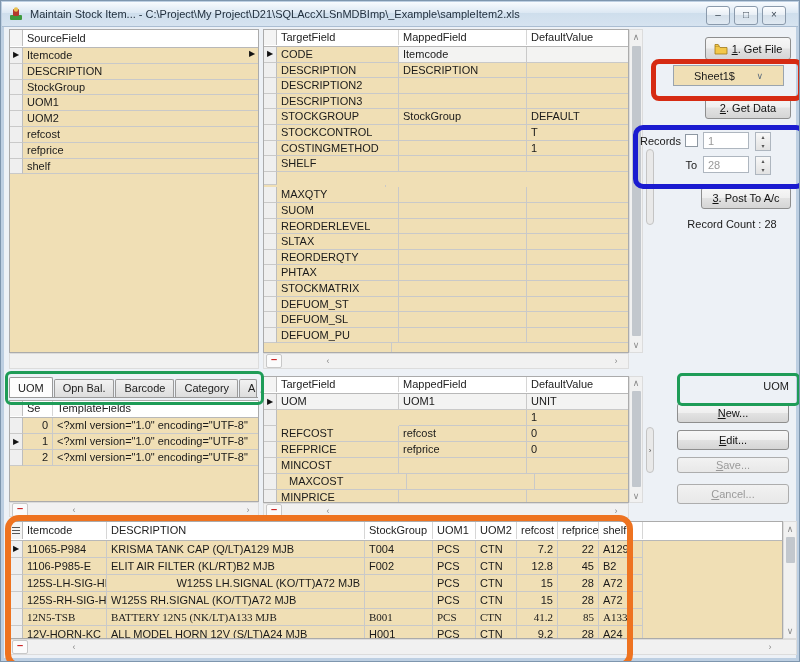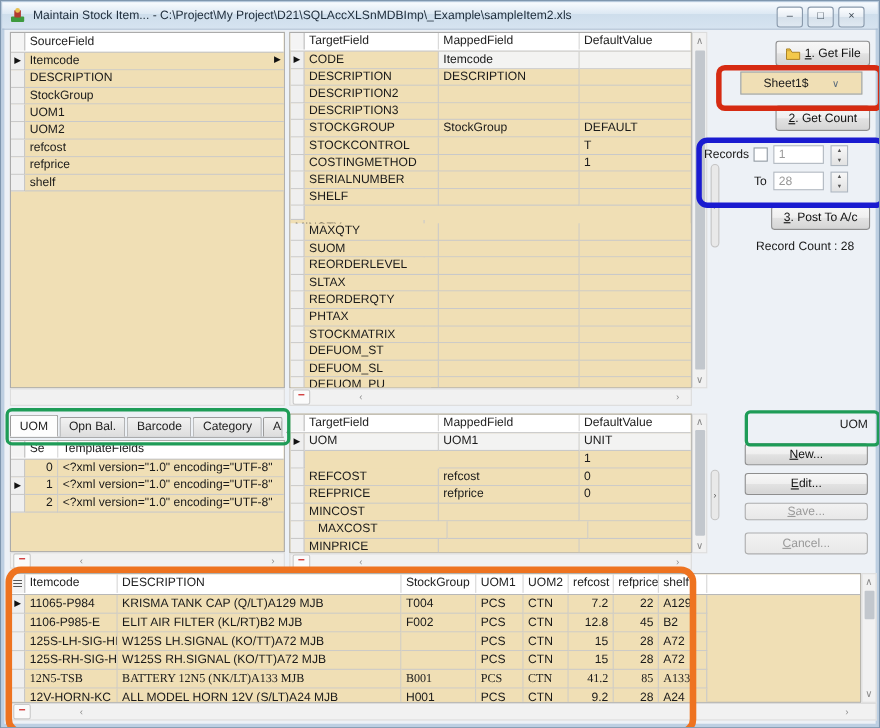--- a/index.html
+++ b/index.html
@@ -167,26 +167,20 @@
         <div class="gc" style="width: 120px; height: 14.6px; line-height: 14.6px; flex: 0 0 120px;">T</div>
       </div>
       <div class="gr" style="height: 15.6px;">
         <div class="gind" style="width: 12px; height: 14.6px; line-height: 14.6px; flex: 0 0 12px;"></div>
         <div class="gc" style="width: 113px; height: 14.6px; line-height: 14.6px; flex: 0 0 113px;">COSTINGMETHOD</div>
         <div class="gc" style="width: 119px; height: 14.6px; line-height: 14.6px; flex: 0 0 119px;"></div>
         <div class="gc" style="width: 120px; height: 14.6px; line-height: 14.6px; flex: 0 0 120px;">1</div>
       </div>
       <div class="gr" style="height: 15.6px;">
         <div class="gind" style="width: 12px; height: 14.6px; line-height: 14.6px; flex: 0 0 12px;"></div>
-        <div class="gc" style="width: 113px; height: 14.6px; line-height: 14.6px; flex: 0 0 113px;">SERIALNUMBER</div>
-        <div class="gc" style="width: 119px; height: 14.6px; line-height: 14.6px; flex: 0 0 119px;"></div>
-        <div class="gc" style="width: 120px; height: 14.6px; line-height: 14.6px; flex: 0 0 120px;"></div>
-      </div>
-      <div class="gr" style="height: 15.6px;">
-        <div class="gind" style="width: 12px; height: 14.6px; line-height: 14.6px; flex: 0 0 12px;"></div>
         <div class="gc" style="width: 113px; height: 14.6px; line-height: 14.6px; flex: 0 0 113px;">SHELF</div>
         <div class="gc" style="width: 119px; height: 14.6px; line-height: 14.6px; flex: 0 0 119px;"></div>
         <div class="gc" style="width: 120px; height: 14.6px; line-height: 14.6px; flex: 0 0 120px;"></div>
       </div>
       <div class="gr" style="height: 15.6px; flex-direction: column;">
         <div class="gind" style="width: 12px; height: 14.6px; line-height: 14.6px; flex: 0 0 12px;"></div>
         <div class="gc" style="width: 113px; height: 14.6px; line-height: 14.6px; flex: 0 0 113px;">MINQTY</div>
         <div class="gc" style="width: 119px; height: 14.6px; line-height: 14.6px; flex: 0 0 119px;"></div>
         <div class="gc" style="width: 120px; height: 14.6px; line-height: 14.6px; flex: 0 0 120px;"></div>
       </div>
@@ -276,21 +270,21 @@
     </svg>
     <span><span class="u">1</span><span>. Get File</span></span>
   </div>
 
   <div class="abs combo" style="left:672px;top:64px;width:111px;height:21px;">
     <span class="cbtext">Sheet1$</span>
     <span class="chev">∨</span>
   </div>
 
   <div class="abs btn" style="left:704px;top:95px;width:86px;height:23px;">
-    <span><span class="u">2</span><span>. Get Count</span></span>
+    <span><span class="u">2</span><span>. Get Data</span></span>
   </div>
 
   <span class="abs lbl" style="left:634px;top:134px;width:46px;text-align:right;">Records</span>
   <div class="abs checkbox" style="left:684px;top:133px;"></div>
   <input class="abs spinfield" style="left: 702px; top: 131px; width: 46px; height: 17px;" readonly="" value="1">
   <div class="abs spinner" style="left:754px;top:131px;width:16px;height:19px;">
     <span>▴</span>
     <span>▾</span>
   </div>
 
@@ -457,21 +451,21 @@
         <div class="gc" style="width: 59px; height: 16px; line-height: 16px; flex: 0 0 59px;">F002</div>
         <div class="gc" style="width: 34px; height: 16px; line-height: 16px; flex: 0 0 34px;">PCS</div>
         <div class="gc" style="width: 32px; height: 16px; line-height: 16px; flex: 0 0 32px;">CTN</div>
         <div class="gc" style="width: 32px; height: 16px; line-height: 16px; flex: 0 0 32px; text-align: right;">12.8</div>
         <div class="gc" style="width: 32px; height: 16px; line-height: 16px; flex: 0 0 32px; text-align: right;">45</div>
         <div class="gc" style="width: 35px; height: 16px; line-height: 16px; flex: 0 0 35px;">B2</div>
       </div>
       <div class="gr" style="height: 17px;">
         <div class="gind" style="width: 12px; height: 16px; line-height: 16px; flex: 0 0 12px;"></div>
         <div class="gc" style="width: 75px; height: 16px; line-height: 16px; flex: 0 0 75px;">125S-LH-SIG-HLD</div>
-        <div class="gc" style="width: 249px; height: 16px; line-height: 16px; flex: 0 0 249px;">W125S LH.SIGNAL (KO/TT)A72 MJB</div>
+        <div class="gc" style="width: 249px; height: 16px; line-height: 16px; flex: 0 0 249px; text-align: right;">W125S LH.SIGNAL (KO/TT)A72 MJB</div>
         <div class="gc" style="width: 59px; height: 16px; line-height: 16px; flex: 0 0 59px;"></div>
         <div class="gc" style="width: 34px; height: 16px; line-height: 16px; flex: 0 0 34px;">PCS</div>
         <div class="gc" style="width: 32px; height: 16px; line-height: 16px; flex: 0 0 32px;">CTN</div>
         <div class="gc" style="width: 32px; height: 16px; line-height: 16px; flex: 0 0 32px; text-align: right;">15</div>
         <div class="gc" style="width: 32px; height: 16px; line-height: 16px; flex: 0 0 32px; text-align: right;">28</div>
         <div class="gc" style="width: 35px; height: 16px; line-height: 16px; flex: 0 0 35px;">A72</div>
       </div>
       <div class="gr" style="height: 17px;">
         <div class="gind" style="width: 12px; height: 16px; line-height: 16px; flex: 0 0 12px;"></div>
         <div class="gc" style="width: 75px; height: 16px; line-height: 16px; flex: 0 0 75px;">125S-RH-SIG-HLD</div>

